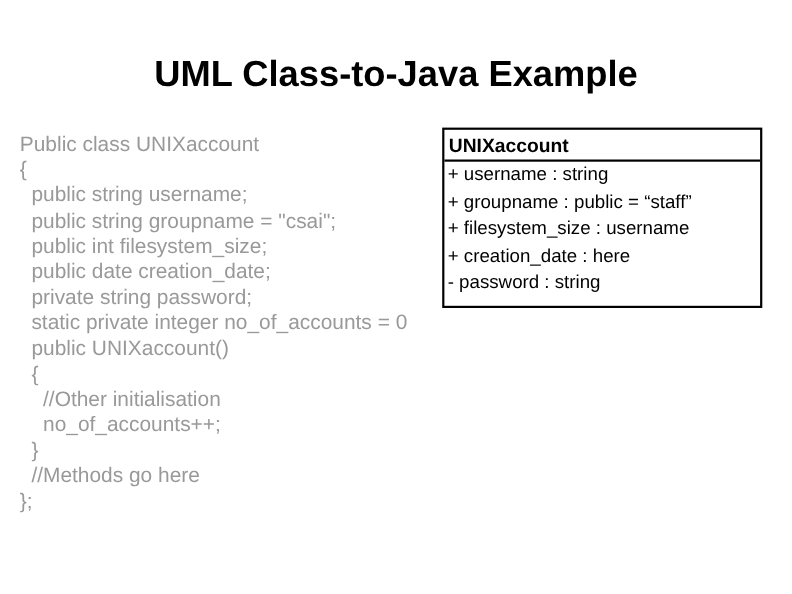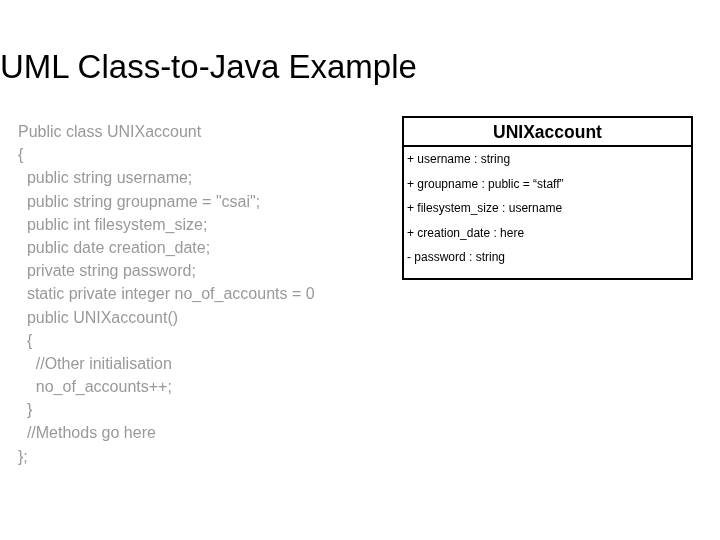--- a/index.html
+++ b/index.html
@@ -15,36 +15,37 @@
     font-family: "Liberation Sans", "DejaVu Sans", sans-serif;
     -webkit-font-smoothing: none;
   }
 
   
   .slide-title {
     position: absolute;
     left: 0;
     top: 47px;
     width: 720px;
+    text-align: center;
     font-size: 33px;
     line-height: 40px;
-    font-weight: normal;
+    font-weight: bold;
     color: #000000;
     letter-spacing: 0px;
     white-space: nowrap;
   }
 
   
   .code-listing {
     position: absolute;
     left: 18px;
     top: 120px;
     width: 395px;
     color: #999999;
-    font-size: 16px;
+    font-size: 19px;
     line-height: 23.2px;
     font-family: "Liberation Sans", "DejaVu Sans", sans-serif;
     white-space: pre;
   }
   .code-line {
     display: block;
     height: 23.2px;
     white-space: pre;
   }
 
@@ -52,34 +53,34 @@
   .uml-class {
     position: absolute;
     left: 402px;
     top: 116px;
     width: 291px;
     box-sizing: border-box;
     border: 2px solid #000000;
     background: #ffffff;
   }
   .uml-class-name {
-    text-align: center;
+    text-align: left;
     font-weight: bold;
     font-size: 17.5px;
     line-height: 26px;
     color: #000000;
     padding: 1px 4px 0 4px;
     border-bottom: 2px solid #000000;
     white-space: nowrap;
   }
   .uml-attributes {
     padding: 0 0 8px 0;
   }
   .uml-attr {
-    font-size: 12px;
+    font-size: 17px;
     line-height: 24.6px;
     color: #000000;
     padding-left: 3px;
     white-space: nowrap;
     display: block;
   }
   .uml-attr.static {
     text-decoration: underline;
     text-underline-offset: 2px;
   }

